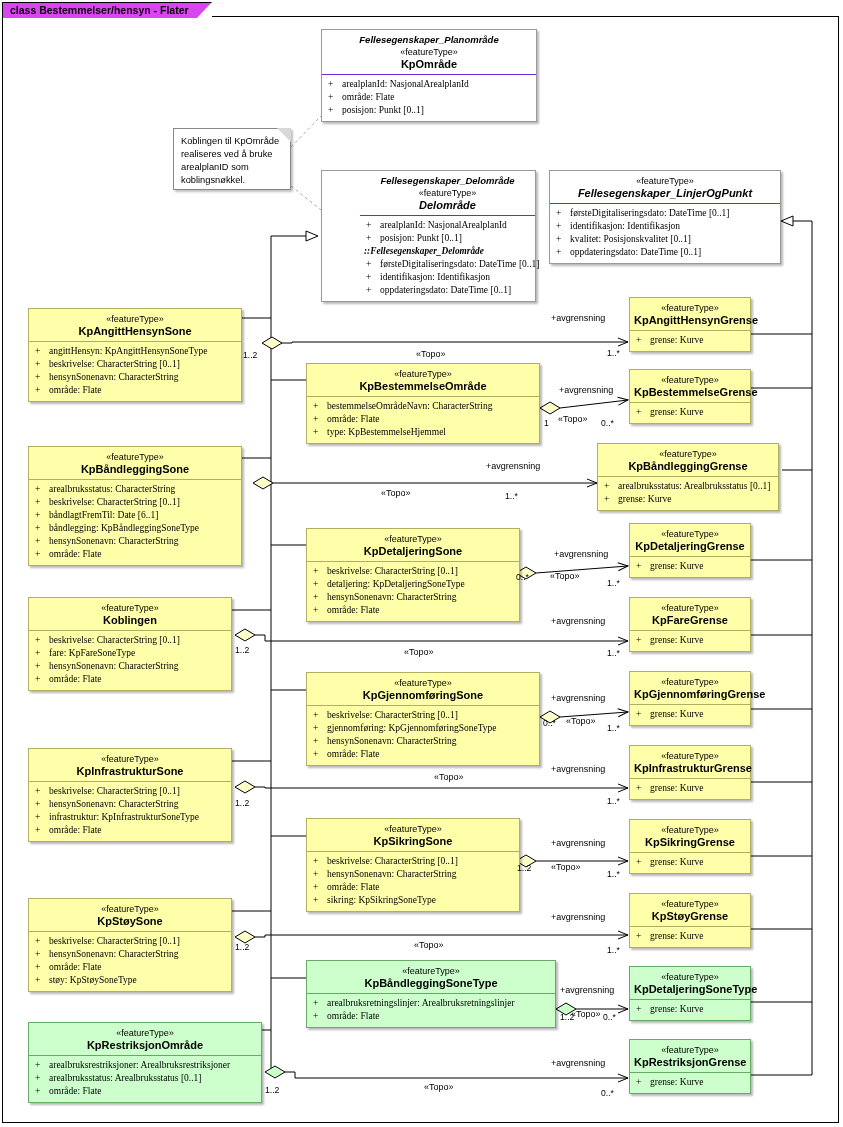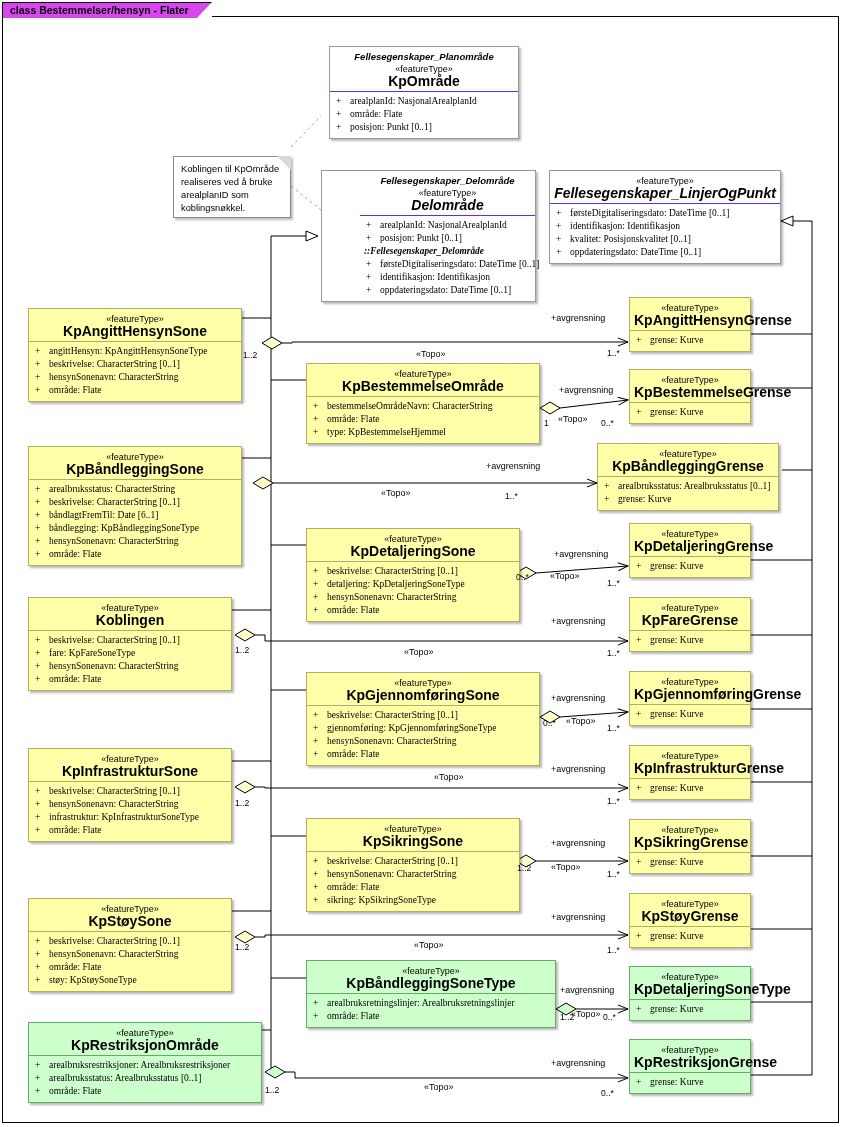--- a/index.html
+++ b/index.html
@@ -78,21 +78,21 @@
     display: block;
     text-align: center;
   }
   .cls .stereo {
     display: block;
     font-size: 9px;
   }
   .cls .name {
     display: block;
     font-weight: bold;
-    font-size: 14px;
+    font-size: 11px;
   }
   .cls .name.ital {
     font-style: italic;
   }
   .cls .attrs {
     border-top: 1px solid #6d28d9;
     padding: 3px 2px 4px 2px;
     font-family: Liberation Serif, serif;
   }
   .cls .attr {
@@ -259,26 +259,26 @@
       <path d="M255,937 L265,937 L265,935 L628,935" marker-end="url(#arrowOpen)"></path>
 
       <path d="M556,1009 L566,1003 L576,1009 L566,1015 z" fill="#ccffcc"></path>
       <path d="M576,1009 L628,1009" marker-end="url(#arrowOpen)"></path>
 
       <path d="M265,1072 L275,1066 L285,1072 L275,1078 z" fill="#ccffcc"></path>
       <path d="M285,1072 L295,1072 L295,1078 L628,1078" marker-end="url(#arrowOpen)"></path>
     </g>
   </svg>
 
-  <div class="note" style="left:173px; top:128px; width:118px; height:62px;margin-top:28px;">
+  <div class="note" style="left:173px; top:128px; width:118px; height:62px;">
     <span class="fold"></span>
     <span>Koblingen til KpOmråde realiseres ved å bruke arealplanID som koblingsnøkkel.</span>
   </div>
 
-  <div class="cls white" style="left:321px; top:46px; width:190px;margin-left:8px;">
+  <div class="cls white" style="left:321px; top:29px; width:216px;">
     <div class="head">
       <span class="pkg">Fellesegenskaper_Planområde</span>
       <span class="stereo">«featureType»</span>
       <span class="name">KpOmråde</span>
     </div>
     <div class="attrs">
       <div class="attr"><span class="vis">+</span><span>arealplanId: NasjonalArealplanId</span></div>
       <div class="attr"><span class="vis">+</span><span>område: Flate</span></div>
       <div class="attr"><span class="vis">+</span><span>posisjon: Punkt [0..1]</span></div>
     </div>

